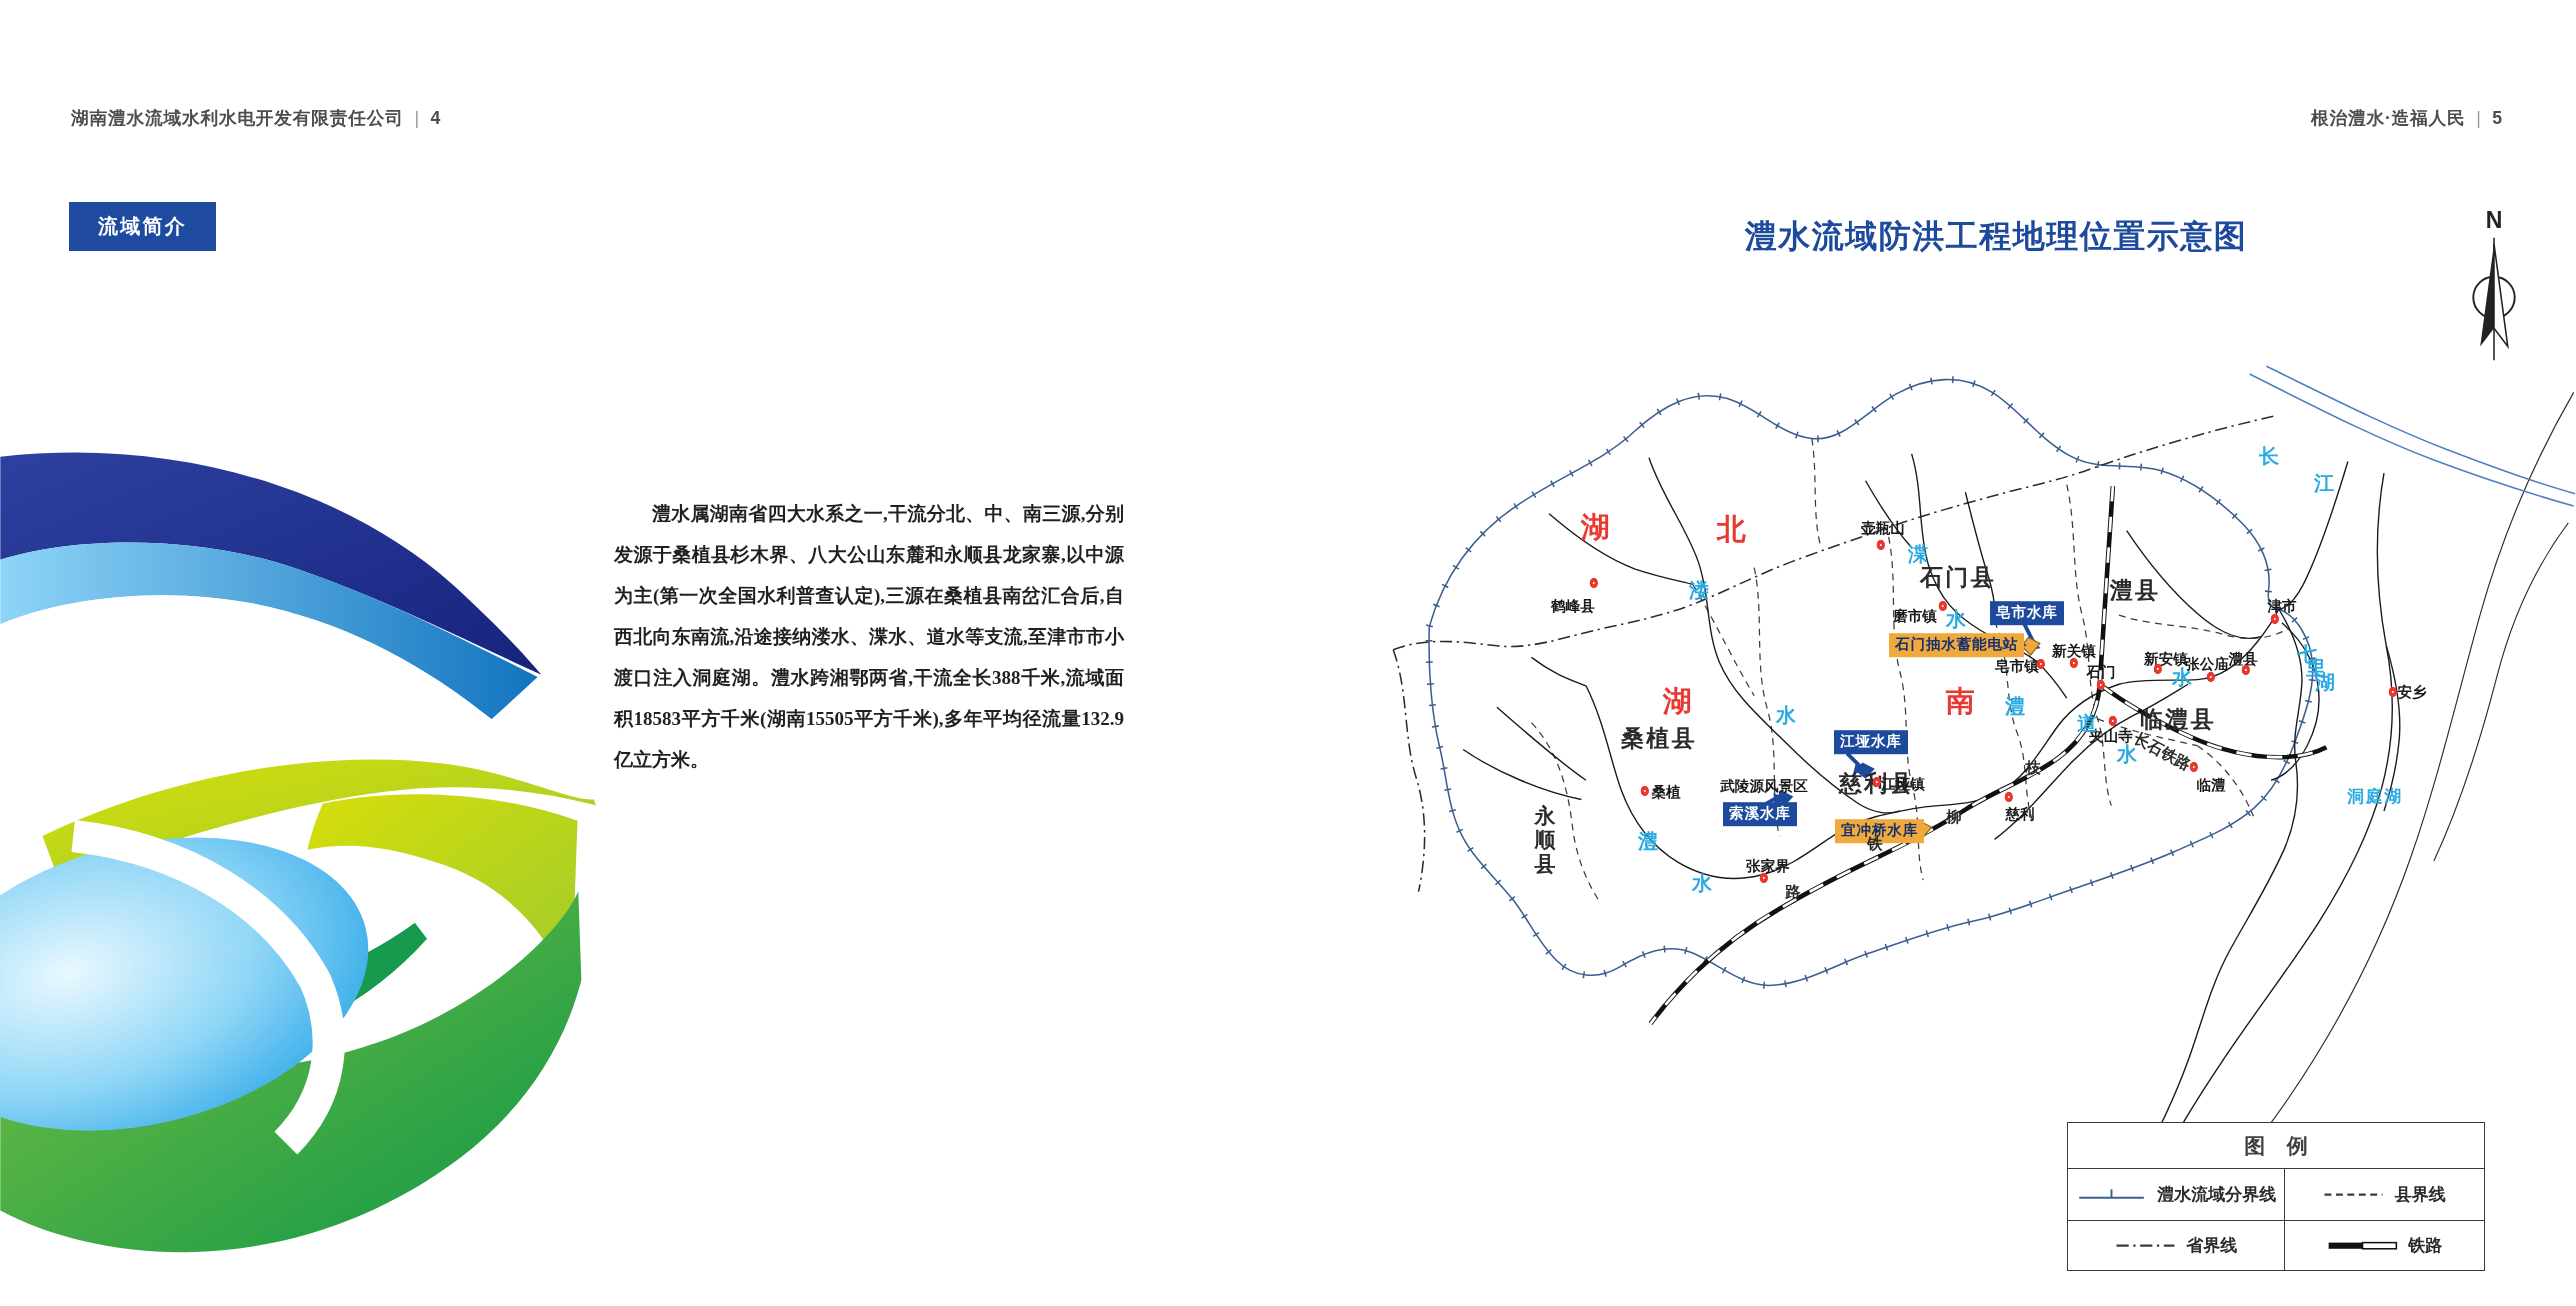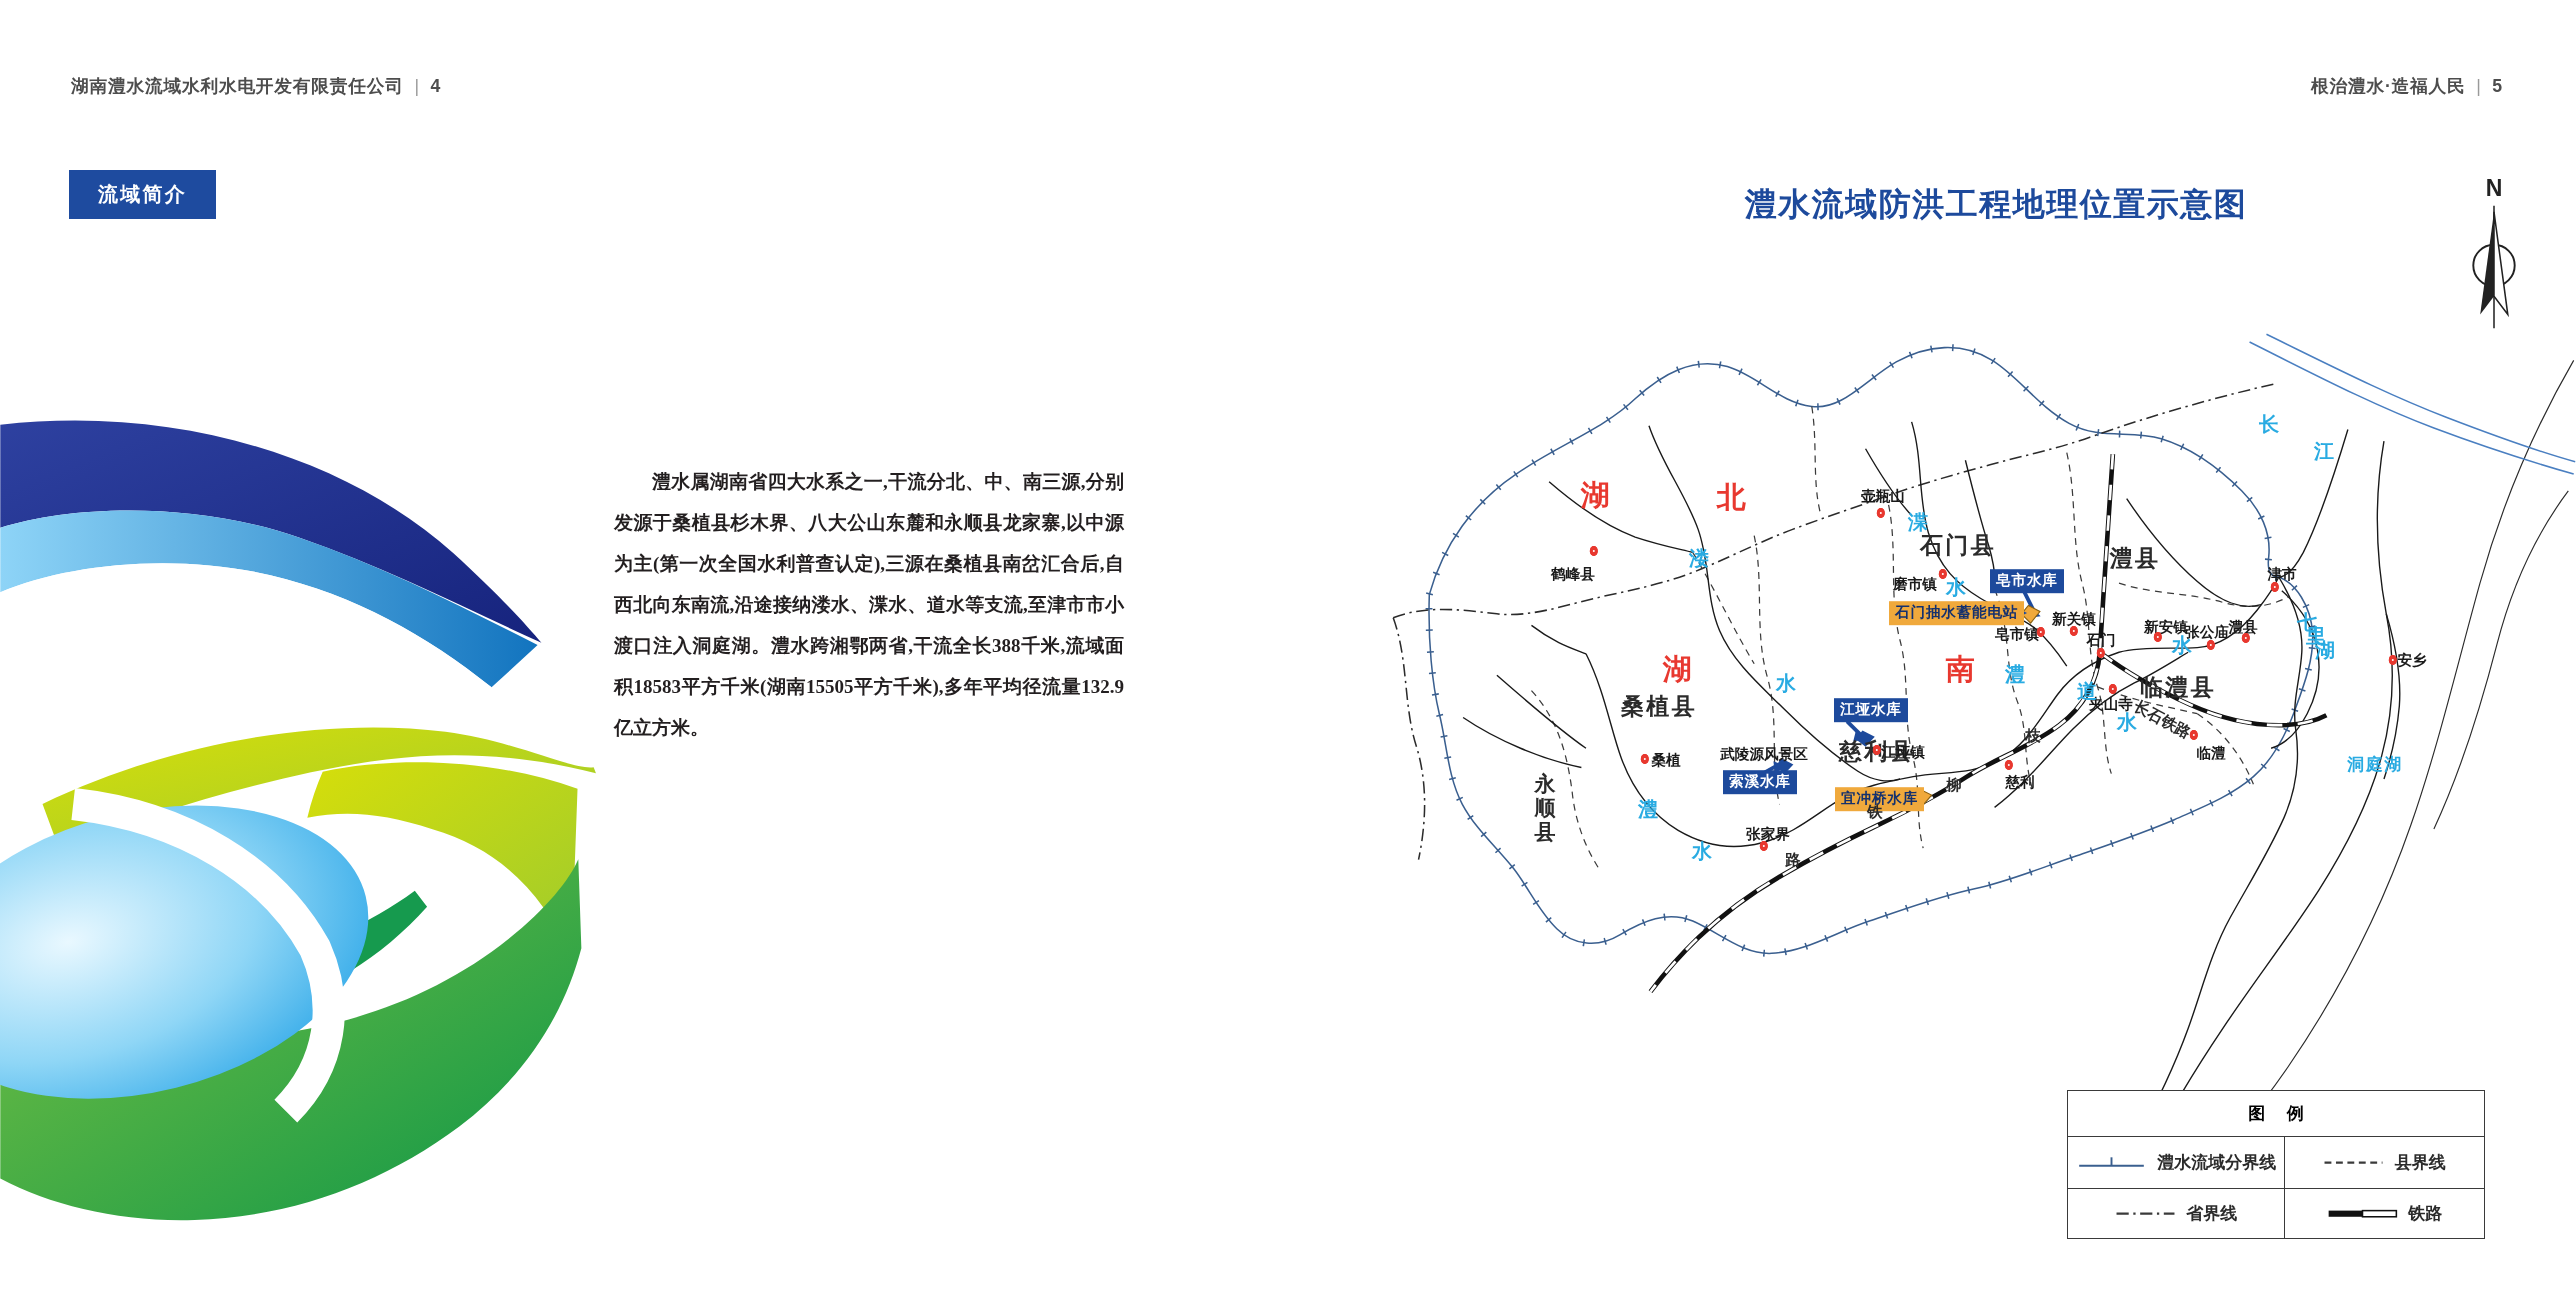--- a/index.html
+++ b/index.html
@@ -1,17 +1,17 @@
 <!DOCTYPE html>
 <html style="font-size:12.3px"><head>
 <meta charset="utf-8">
 <style>
   html,body{margin:0;padding:0;background:#ffffff;}
   .canvas{position:relative;width:2576px;height:1254px;background:#ffffff;overflow:hidden;
-          font-family:"Liberation Sans",sans-serif;}
+          font-family:"Liberation Sans",sans-serif;margin-top:32px;}
   
   .hdr{position:absolute;top:74px;font-size:17.7px;font-weight:bold;color:#4d4d4d;letter-spacing:0.8px;}
   .hdr-left{left:71px;}
   .hdr-right{right:73px;}
   .hdr .sep{color:#9a9a9a;font-weight:normal;margin:0 10.7px;}
   
   .sec-box{position:absolute;left:69px;top:170px;width:147px;height:49px;background:#1e4b9f;
            display:flex;align-items:center;justify-content:center;}
   .sec-box span{color:#ffffff;font-size:20px;font-weight:bold;letter-spacing:2.3px;}
   
@@ -39,21 +39,21 @@
   .ml.box{font-size:14.6px;padding:2.3px 6.1px;transform:translate(0,-50%);letter-spacing:0.8px;}
   .ml.box.blue{background:#1d4a9c;color:#ffffff;}
   .ml.box.yellow{background:#f0a93c;color:#14316e;}
   .dot{position:absolute;width:8.4px;height:10px;border-radius:50%;background:#e8382f;
        transform:translate(-50%,-50%);box-shadow:inset 0 0 0 1.5px #e8382f;}
   .dot::after{content:"";position:absolute;left:3.1px;top:3.8px;width:2.3px;height:2.3px;border-radius:50%;background:#fff;}
   
   .legend{position:absolute;left:2067px;top:1090px;width:418px;height:149px;border:1.5px solid #3a3a3a;
           box-sizing:border-box;background:#fff;}
   .legend .lg-title{height:45px;border-bottom:1.5px solid #3a3a3a;display:flex;align-items:center;justify-content:center;
-          font-size:17px;font-weight:bold;color:#000000;letter-spacing:21.5px;text-indent:21.5px;}
+          font-size:21px;font-weight:bold;color:#404040;letter-spacing:21.5px;text-indent:21.5px;}
   .legend .lg-grid{position:relative;height:101px;}
   .legend .lg-vline{position:absolute;left:216px;top:0;width:0;height:100%;border-left:1.5px solid #3a3a3a;}
   .legend .lg-hline{position:absolute;left:0;top:51px;width:100%;height:0;border-top:1.5px solid #3a3a3a;}
   .lg-cell{position:absolute;width:216px;height:51px;display:flex;align-items:center;justify-content:center;gap:10.7px;}
   .lg-cell.c0{left:0;top:0;} .lg-cell.c1{left:216px;top:0;width:201px;}
   .lg-cell.c2{left:0;top:51px;} .lg-cell.c3{left:216px;top:51px;width:201px;}
   .lg-label{font-size:17px;font-weight:bold;color:#2b2b2b;}
 </style>
 </head>
 <body>

